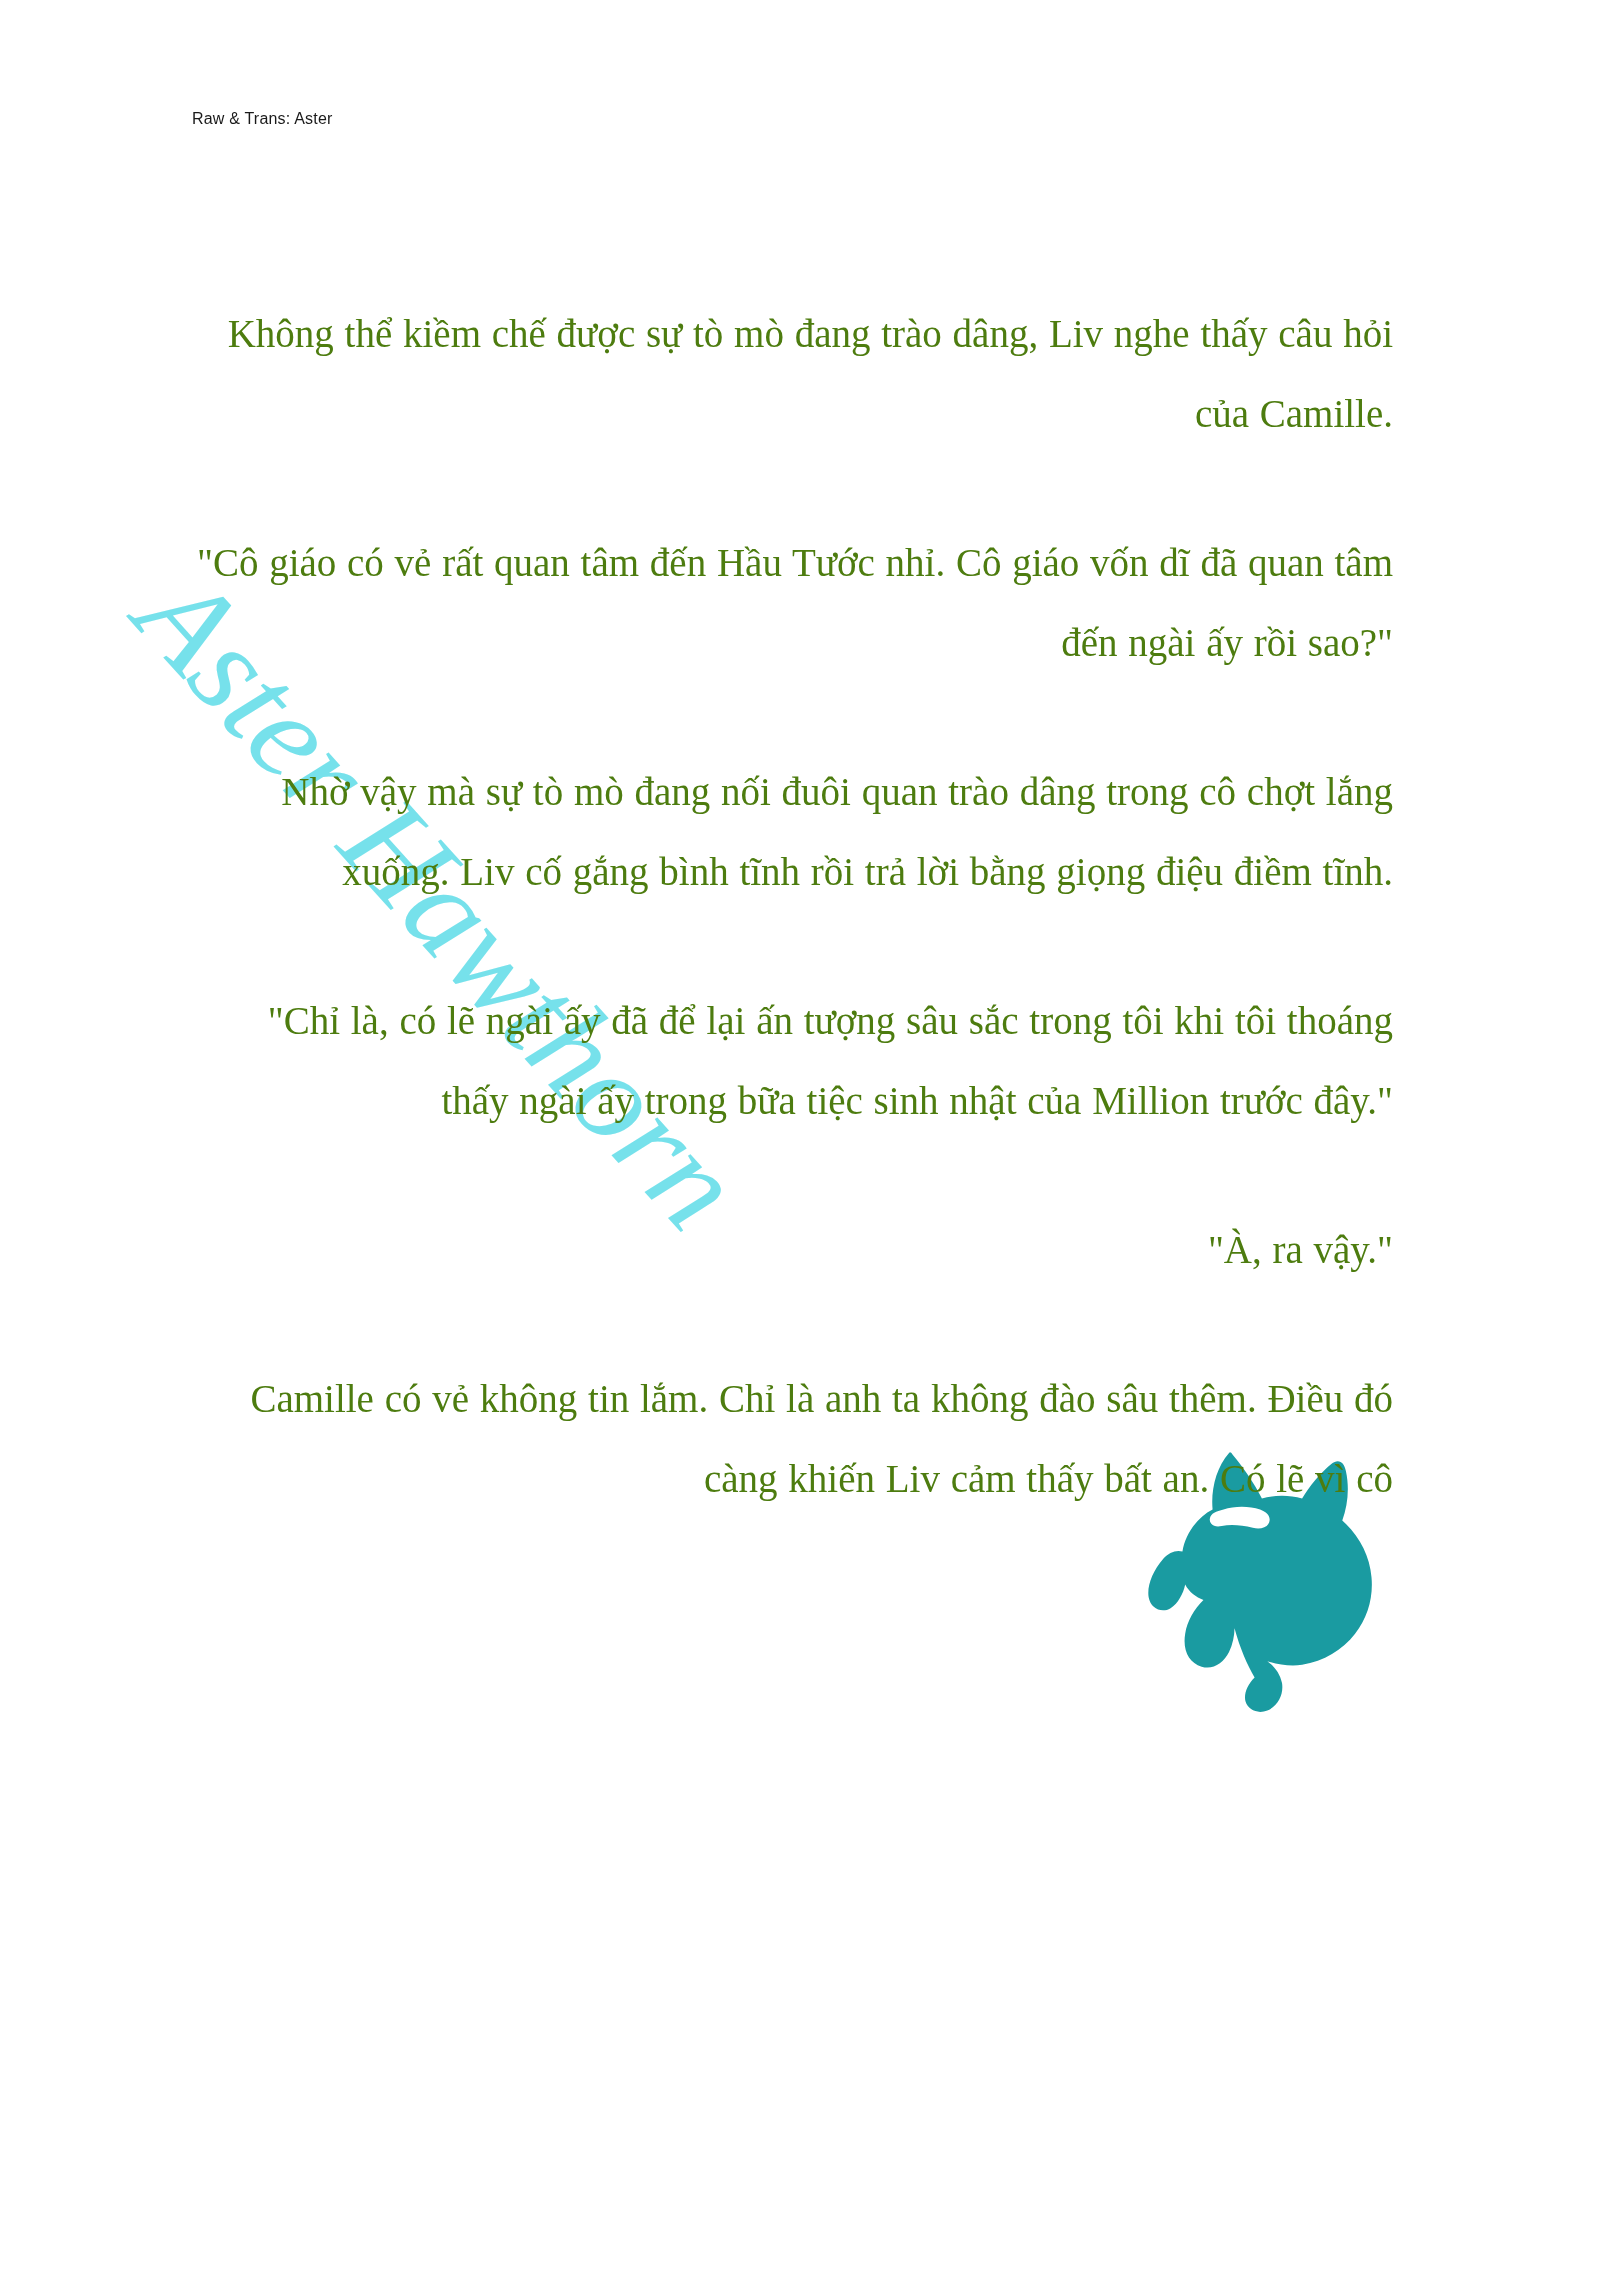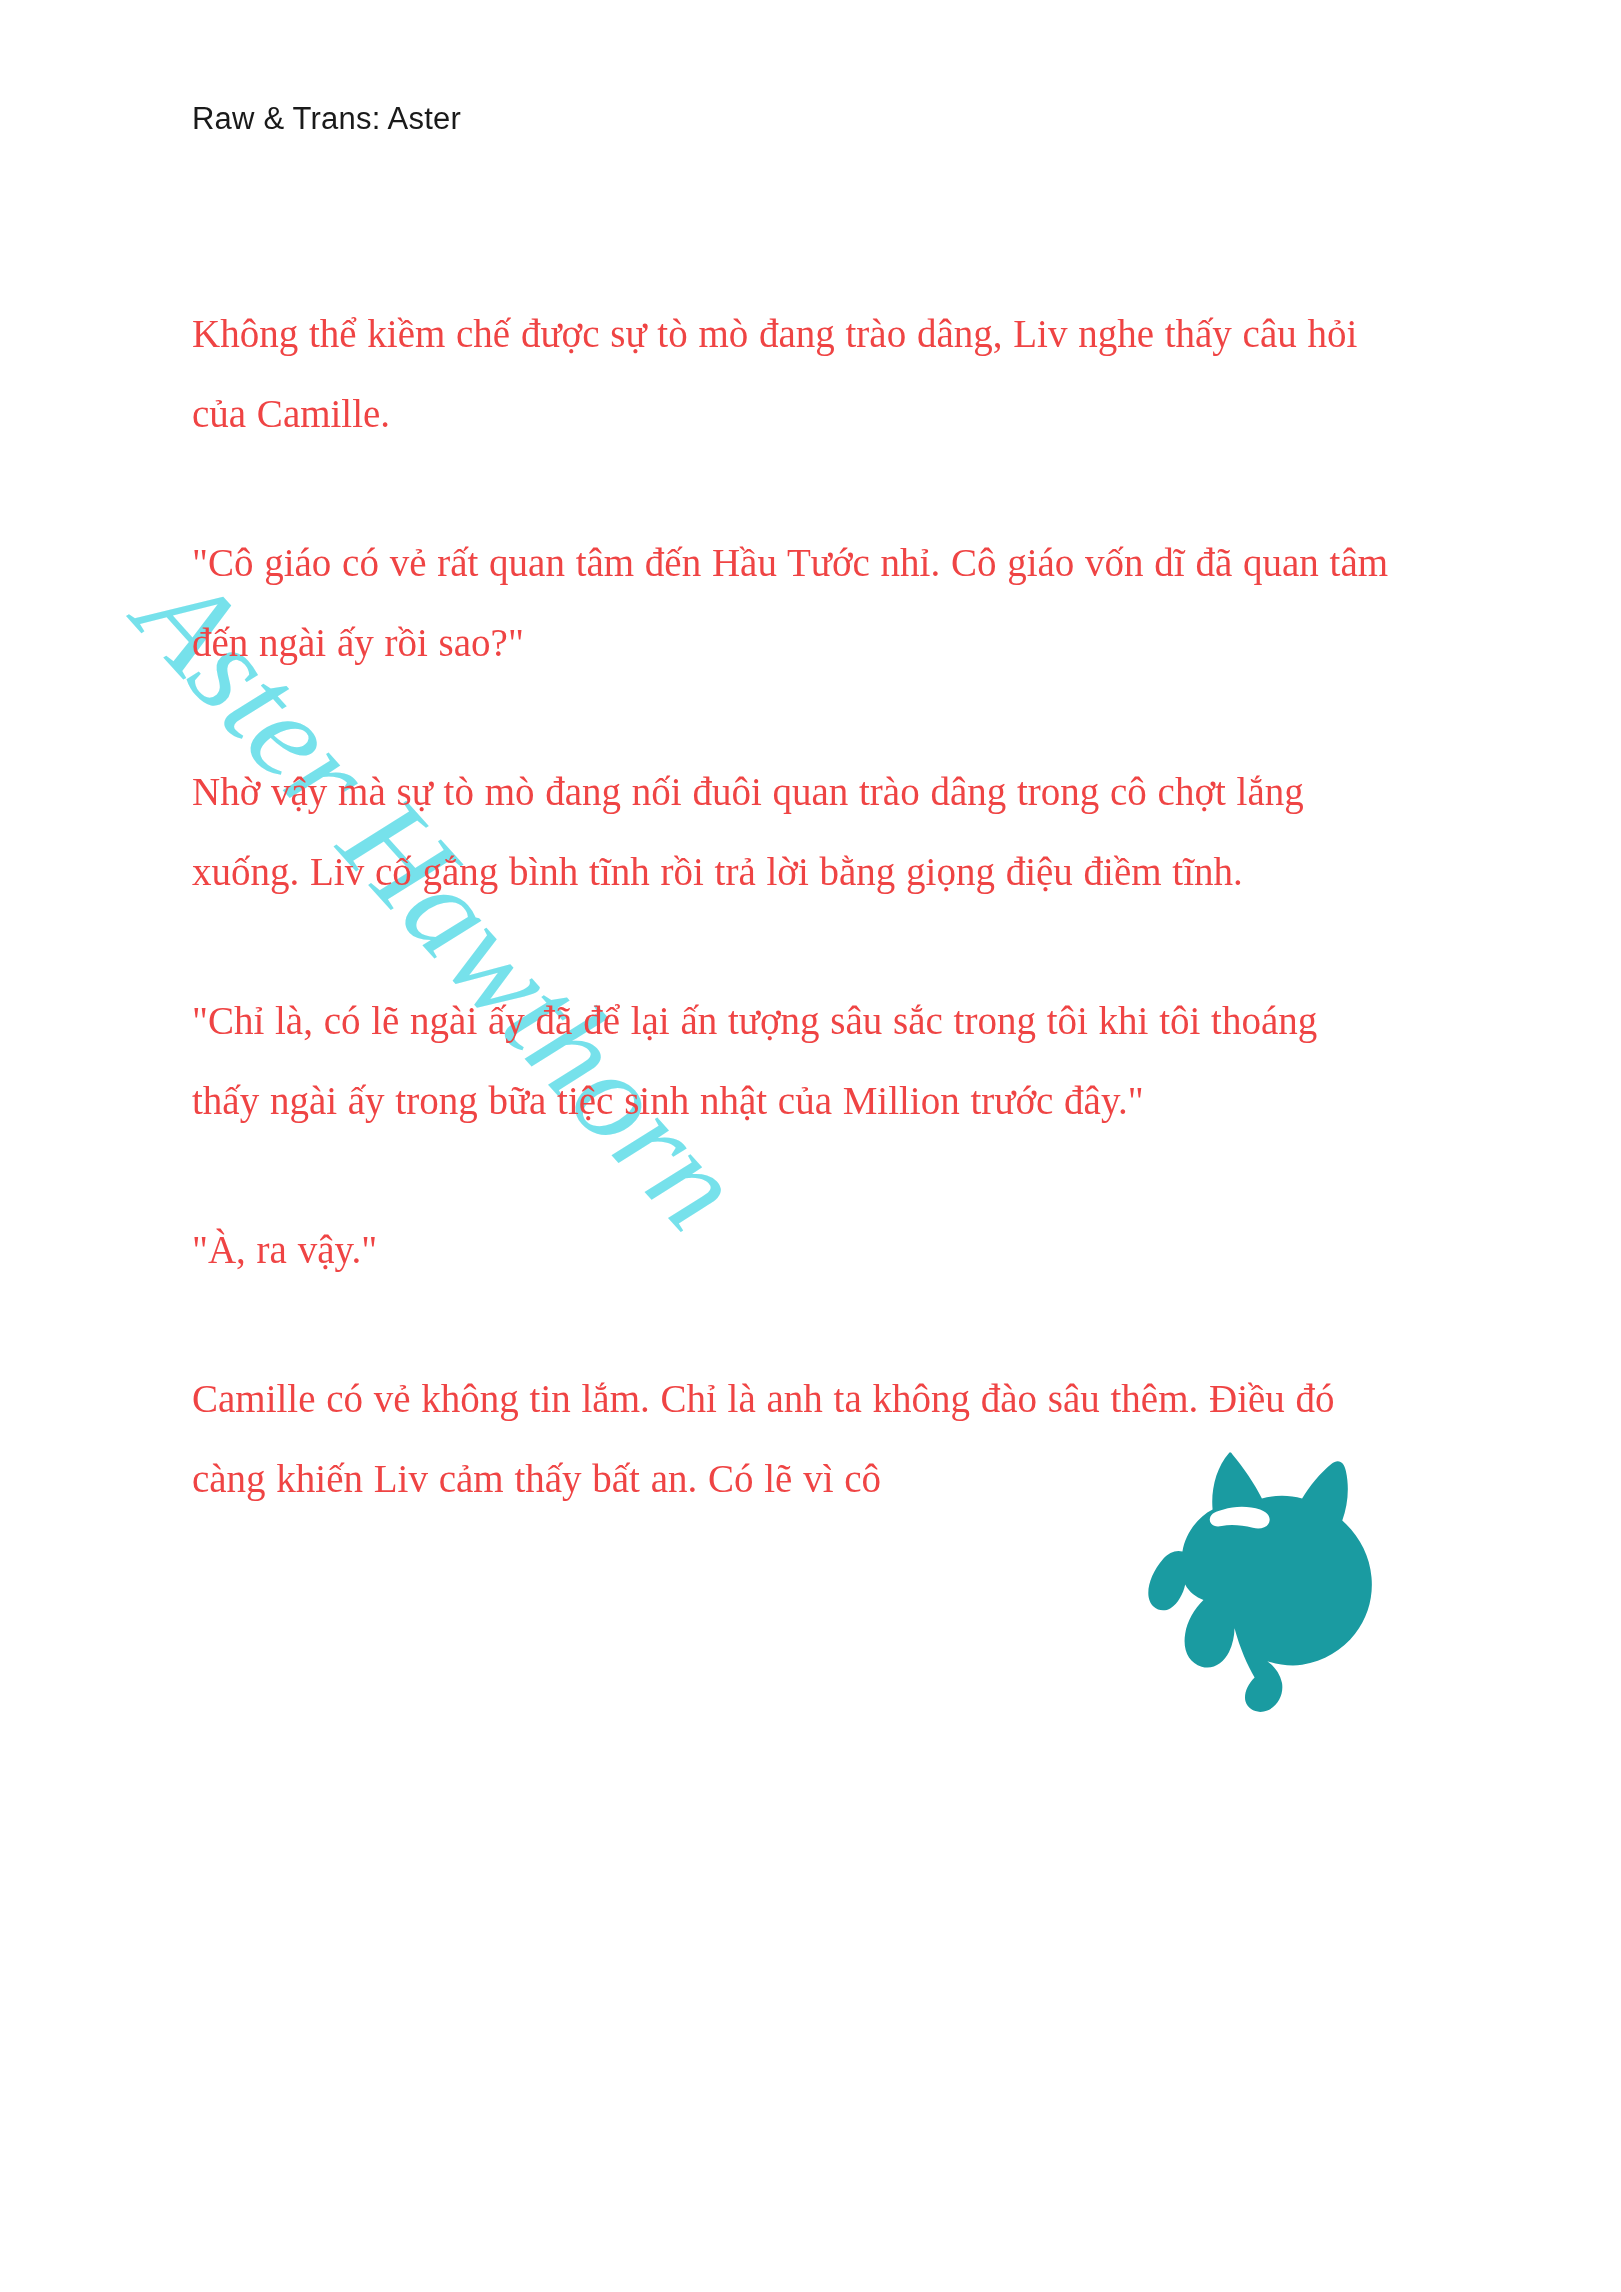--- a/index.html
+++ b/index.html
@@ -15,41 +15,41 @@
     overflow: hidden;
     font-family: "Liberation Serif", "DejaVu Serif", serif;
   }
 
   
   .page-header {
     position: absolute;
     left: 192px;
     top: 105px;
     font-family: "Liberation Sans", "DejaVu Sans", sans-serif;
-    font-size: 31px;
+    font-size: 16px;
     line-height: 27.4px;
     color: #1a1a1a;
     letter-spacing: 0.2px;
     white-space: nowrap;
   }
 
   
   .body-col {
     position: absolute;
     left: 192px;
     top: 294px;
     width: 1201px;
     z-index: 3;
   }
   .para {
     font-size: 39px;
     line-height: 80px;
-    color: #ef4444;
+    color: #4d7c0f;
     margin: 0 0 69px 0;
-    text-align: left;
+    text-align: right;
     word-spacing: 1px;
   }
   .para:last-child { margin-bottom: 0; }
 
   
   .wm-text {
     position: absolute;
     left: 211px;
     top: 549px;
     width: 980px;

